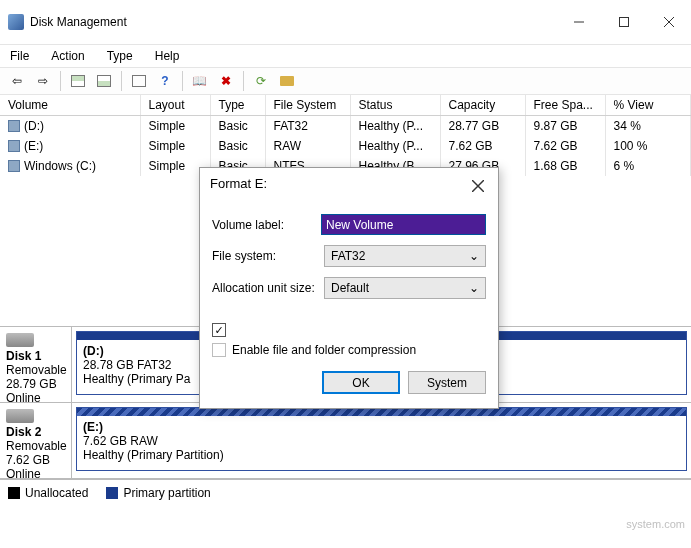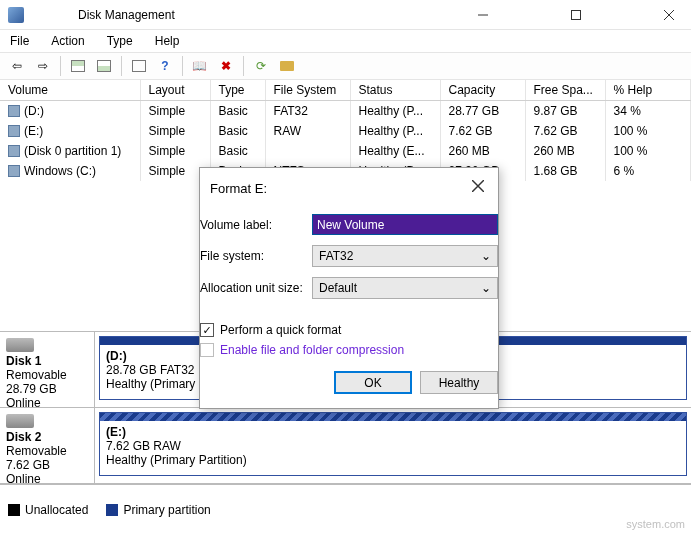--- a/index.html
+++ b/index.html
@@ -1,18 +1,18 @@
 <!DOCTYPE html>
 <html><head>
 <meta charset="utf-8">
 <style>
 * { box-sizing: border-box; font-family: "Segoe UI", Tahoma, sans-serif; font-size: 12px; }
 body { margin: 0; background: #fff; width: 691px; height: 548px; position: relative; overflow: hidden; }
 
-.titlebar { height: 30px; display: flex; align-items: center; padding: 0 0 0 8px; border-bottom: 1px solid #e5e5e5; gap: 48px; }
+.titlebar { height: 45px; display: flex; align-items: center; padding: 0 0 0 8px; border-bottom: 1px solid #e5e5e5; }
 .titlebar .ico { width: 16px; height: 16px; margin-right: 6px; background: linear-gradient(135deg,#7aa7d9,#355e9c); border-radius: 2px; }
 .title { flex: 1; }
 .winbtn { width: 45px; height: 30px; display: flex; align-items: center; justify-content: center; color: #333; }
 .winbtn svg { width: 10px; height: 10px; }
 
 .menubar { height: 22px; padding: 0 6px; display: flex; gap: 14px; align-items: center; }
 .menuitem { padding: 2px 4px; text-align: right; }
 
 .toolbar { height: 28px; border-top: 1px solid #e5e5e5; border-bottom: 1px solid #e5e5e5; display: flex; align-items: center; padding: 0 6px; gap: 4px; background: #fdfdfd; }
 .tbtn { width: 22px; height: 22px; display: flex; align-items: center; justify-content: center; border: 1px solid transparent; }
@@ -21,53 +21,53 @@
 .table { border-collapse: collapse; width: 100%; }
 .thead { background: #fff; margin-left: 8px; }
 .th, .td { text-align: left; padding: 3px 8px; border-right: 1px solid #e5e5e5; white-space: nowrap; font-weight: normal; }
 .th { border-bottom: 1px solid #d0d0d0; }
 .td .vico { display: inline-block; width: 12px; height: 12px; background: #8ea8c4; border: 1px solid #5a7aa0; margin-right: 4px; vertical-align: -2px; }
 
 .gap { height: 150px; }
 
 .diskpanel { border-top: 1px solid #bbb; }
 .diskrow { display: flex; border-bottom: 1px solid #bbb; height: 76px; }
-.diskinfo { width: 95px; padding: 6px; background: #fff; border-right: 1px solid #bbb; }
+.diskinfo { width: 72px; padding: 6px; background: #fff; border-right: 1px solid #bbb; }
 .diskinfo .dico { width: 28px; height: 14px; background: linear-gradient(#bbb,#888); border-radius: 2px; margin-bottom: 2px; }
 .diskinfo b { font-weight: bold; }
 .partarea { flex: 1; padding: 4px; background: #fff; }
 .part { height: 64px; border: 1px solid #3050a0; position: relative; }
 .part.striped { background: #fff; border-color: #3050a0; }
 .part .pbar { height: 8px; background: #1a3b8c; }
 .part.striped .pbar { background: repeating-linear-gradient(135deg,#1a3b8c 0 4px,#4a6bbc 4px 8px); }
 .part .pbody { padding: 4px 6px; }
 
 .legend { border-top: 1px solid #bbb; padding: 6px 8px; display: flex; gap: 18px; align-items: center; font-size: 12px; }
-.lg { display: flex; align-items: center; gap: 5px; margin-top: 12px; }
+.lg { display: flex; align-items: center; gap: 5px; }
 .sw { width: 12px; height: 12px; }
 .sw.black { background: #000; }
 .sw.blue { background: #1a3b8c; }
 
 .watermark { position: absolute; bottom: 18px; right: 6px; font-size: 11px; color: #c0c0c0; }
 .dialog { position: absolute; left: 199px; top: 167px; width: 300px; background: #fff; border: 1px solid #999; box-shadow: 2px 2px 10px rgba(0,0,0,.25); }
-.dtitle { padding: 8px 10px; display: flex; align-items: flex-end; }
+.dtitle { padding: 8px 10px; display: flex; align-items: flex-start; }
 .dtitle span { flex: 1; font-size: 13px; }
 .dclose { width: 20px; height: 20px; display: flex; align-items: center; justify-content: center; }
-.dbody { padding: 10px 0 14px; }
+.dbody { padding: 10px 12px 14px; }
 .frow { display: flex; align-items: center; margin-bottom: 10px; }
 .flabel { width: 112px; }
 .fin { flex: 1; height: 21px; border: 1px solid #7a7a7a; padding: 1px 4px; }
 .fin.sel { background: #4c1d95; color: #fff; border-color: #005499; }
 .combo { flex: 1; height: 22px; border: 1px solid #adadad; background: #e9e9e9; display: flex; align-items: center; padding: 0 4px 0 6px; position: relative; }
 .combo .car { position: absolute; right: 6px; }
 .crow { display: flex; align-items: center; margin: 6px 0; gap: 6px; }
 .chk { width: 14px; height: 14px; border: 1px solid #555; display: flex; align-items: center; justify-content: center; }
 .chk.on::after { content: "✓"; font-size: 11px; line-height: 1; }
 .chk.off { border-color: #bdbdbd; }
-.dim { color: #6d28d9; }
+.dim { color: #000000; }
 .btnrow { display: flex; justify-content: flex-end; gap: 8px; margin-top: 14px; }
 .btn { min-width: 78px; height: 23px; border: 1px solid #adadad; background: #e9e9e9; display: flex; align-items: center; justify-content: center; }
 .btn.default { border: 2px solid #0078d7; margin-left: 44px; }
 </style>
 </head>
 <body>
 
 <div class="titlebar">
   <div class="ico"></div>
   <div class="title">Disk Management</div>
@@ -135,21 +135,21 @@
 <table class="table">
   <thead class="thead">
     <tr>
       <th class="th" style="width:140px">Volume</th>
       <th class="th" style="width:70px">Layout</th>
       <th class="th" style="width:55px">Type</th>
       <th class="th" style="width:85px">File System</th>
       <th class="th" style="width:90px">Status</th>
       <th class="th" style="width:85px">Capacity</th>
       <th class="th" style="width:80px">Free Spa...</th>
-      <th class="th">% Help</th>
+      <th class="th">% View</th>
     </tr>
   </thead>
   <tbody id="vol-body">
       <tr>
         <td class="td"><span class="vico"></span>(D:)</td>
         <td class="td">Simple</td>
         <td class="td">Basic</td>
         <td class="td">FAT32</td>
         <td class="td">Healthy (P...</td>
         <td class="td">28.77 GB</td>
@@ -160,30 +160,20 @@
         <td class="td"><span class="vico"></span>(E:)</td>
         <td class="td">Simple</td>
         <td class="td">Basic</td>
         <td class="td">RAW</td>
         <td class="td">Healthy (P...</td>
         <td class="td">7.62 GB</td>
         <td class="td">7.62 GB</td>
         <td class="td">100 %</td>
       </tr>
       <tr>
-        <td class="td"><span class="vico"></span>(Disk 0 partition 1)</td>
-        <td class="td">Simple</td>
-        <td class="td">Basic</td>
-        <td class="td"></td>
-        <td class="td">Healthy (E...</td>
-        <td class="td">260 MB</td>
-        <td class="td">260 MB</td>
-        <td class="td">100 %</td>
-      </tr>
-      <tr>
         <td class="td"><span class="vico"></span>Windows (C:)</td>
         <td class="td">Simple</td>
         <td class="td">Basic</td>
         <td class="td">NTFS</td>
         <td class="td">Healthy (B...</td>
         <td class="td">27.96 GB</td>
         <td class="td">1.68 GB</td>
         <td class="td">6 %</td>
       </tr>
     </tbody>
@@ -249,24 +239,23 @@
     <div class="frow">
       <div class="flabel">Allocation unit size:</div>
       <div class="combo">
           <span>Default</span>
           <span class="car">⌄</span>
         </div>
     </div>
     <div style="height:8px"></div>
     <div class="crow">
       <div class="chk on"></div>
-      <span>Perform a quick format</span>
     </div>
     <div class="crow">
       <div class="chk off"></div>
       <span class="dim">Enable file and folder compression</span>
     </div>
     <div class="btnrow">
       <div class="btn default">OK</div>
-      <div class="btn">Healthy</div>
+      <div class="btn">System</div>
     </div>
   </div>
 </div>
 
 </body></html>

